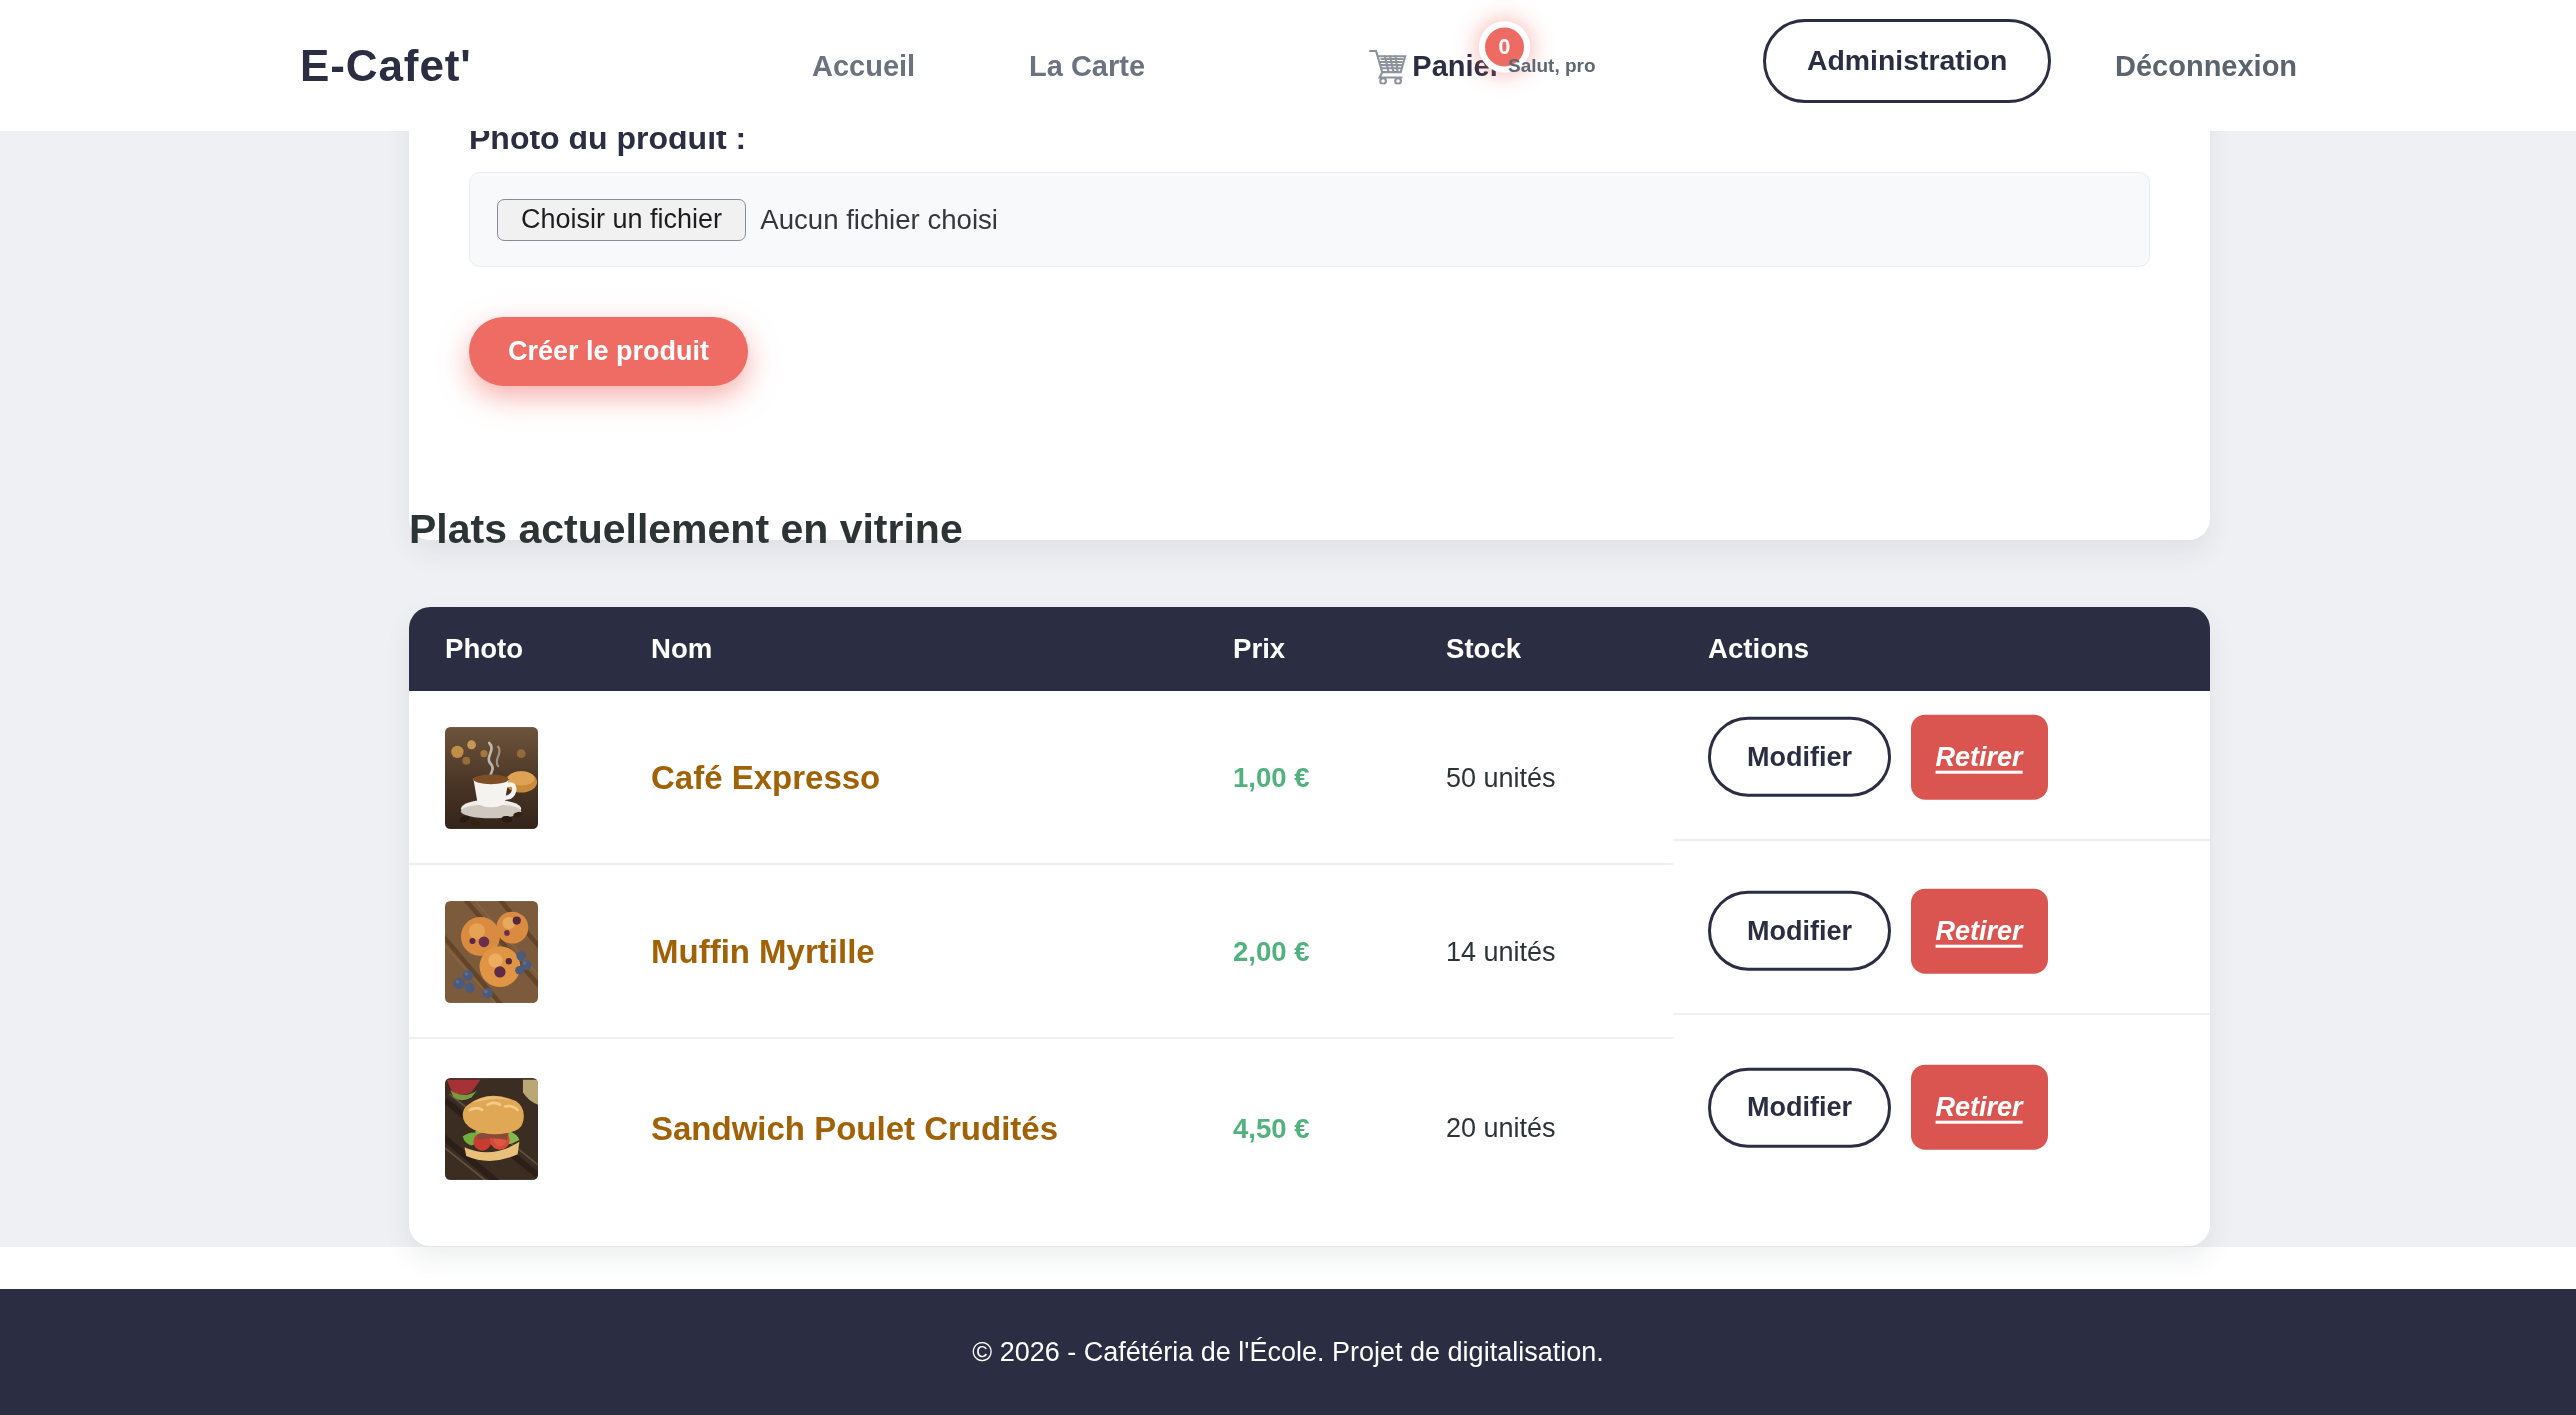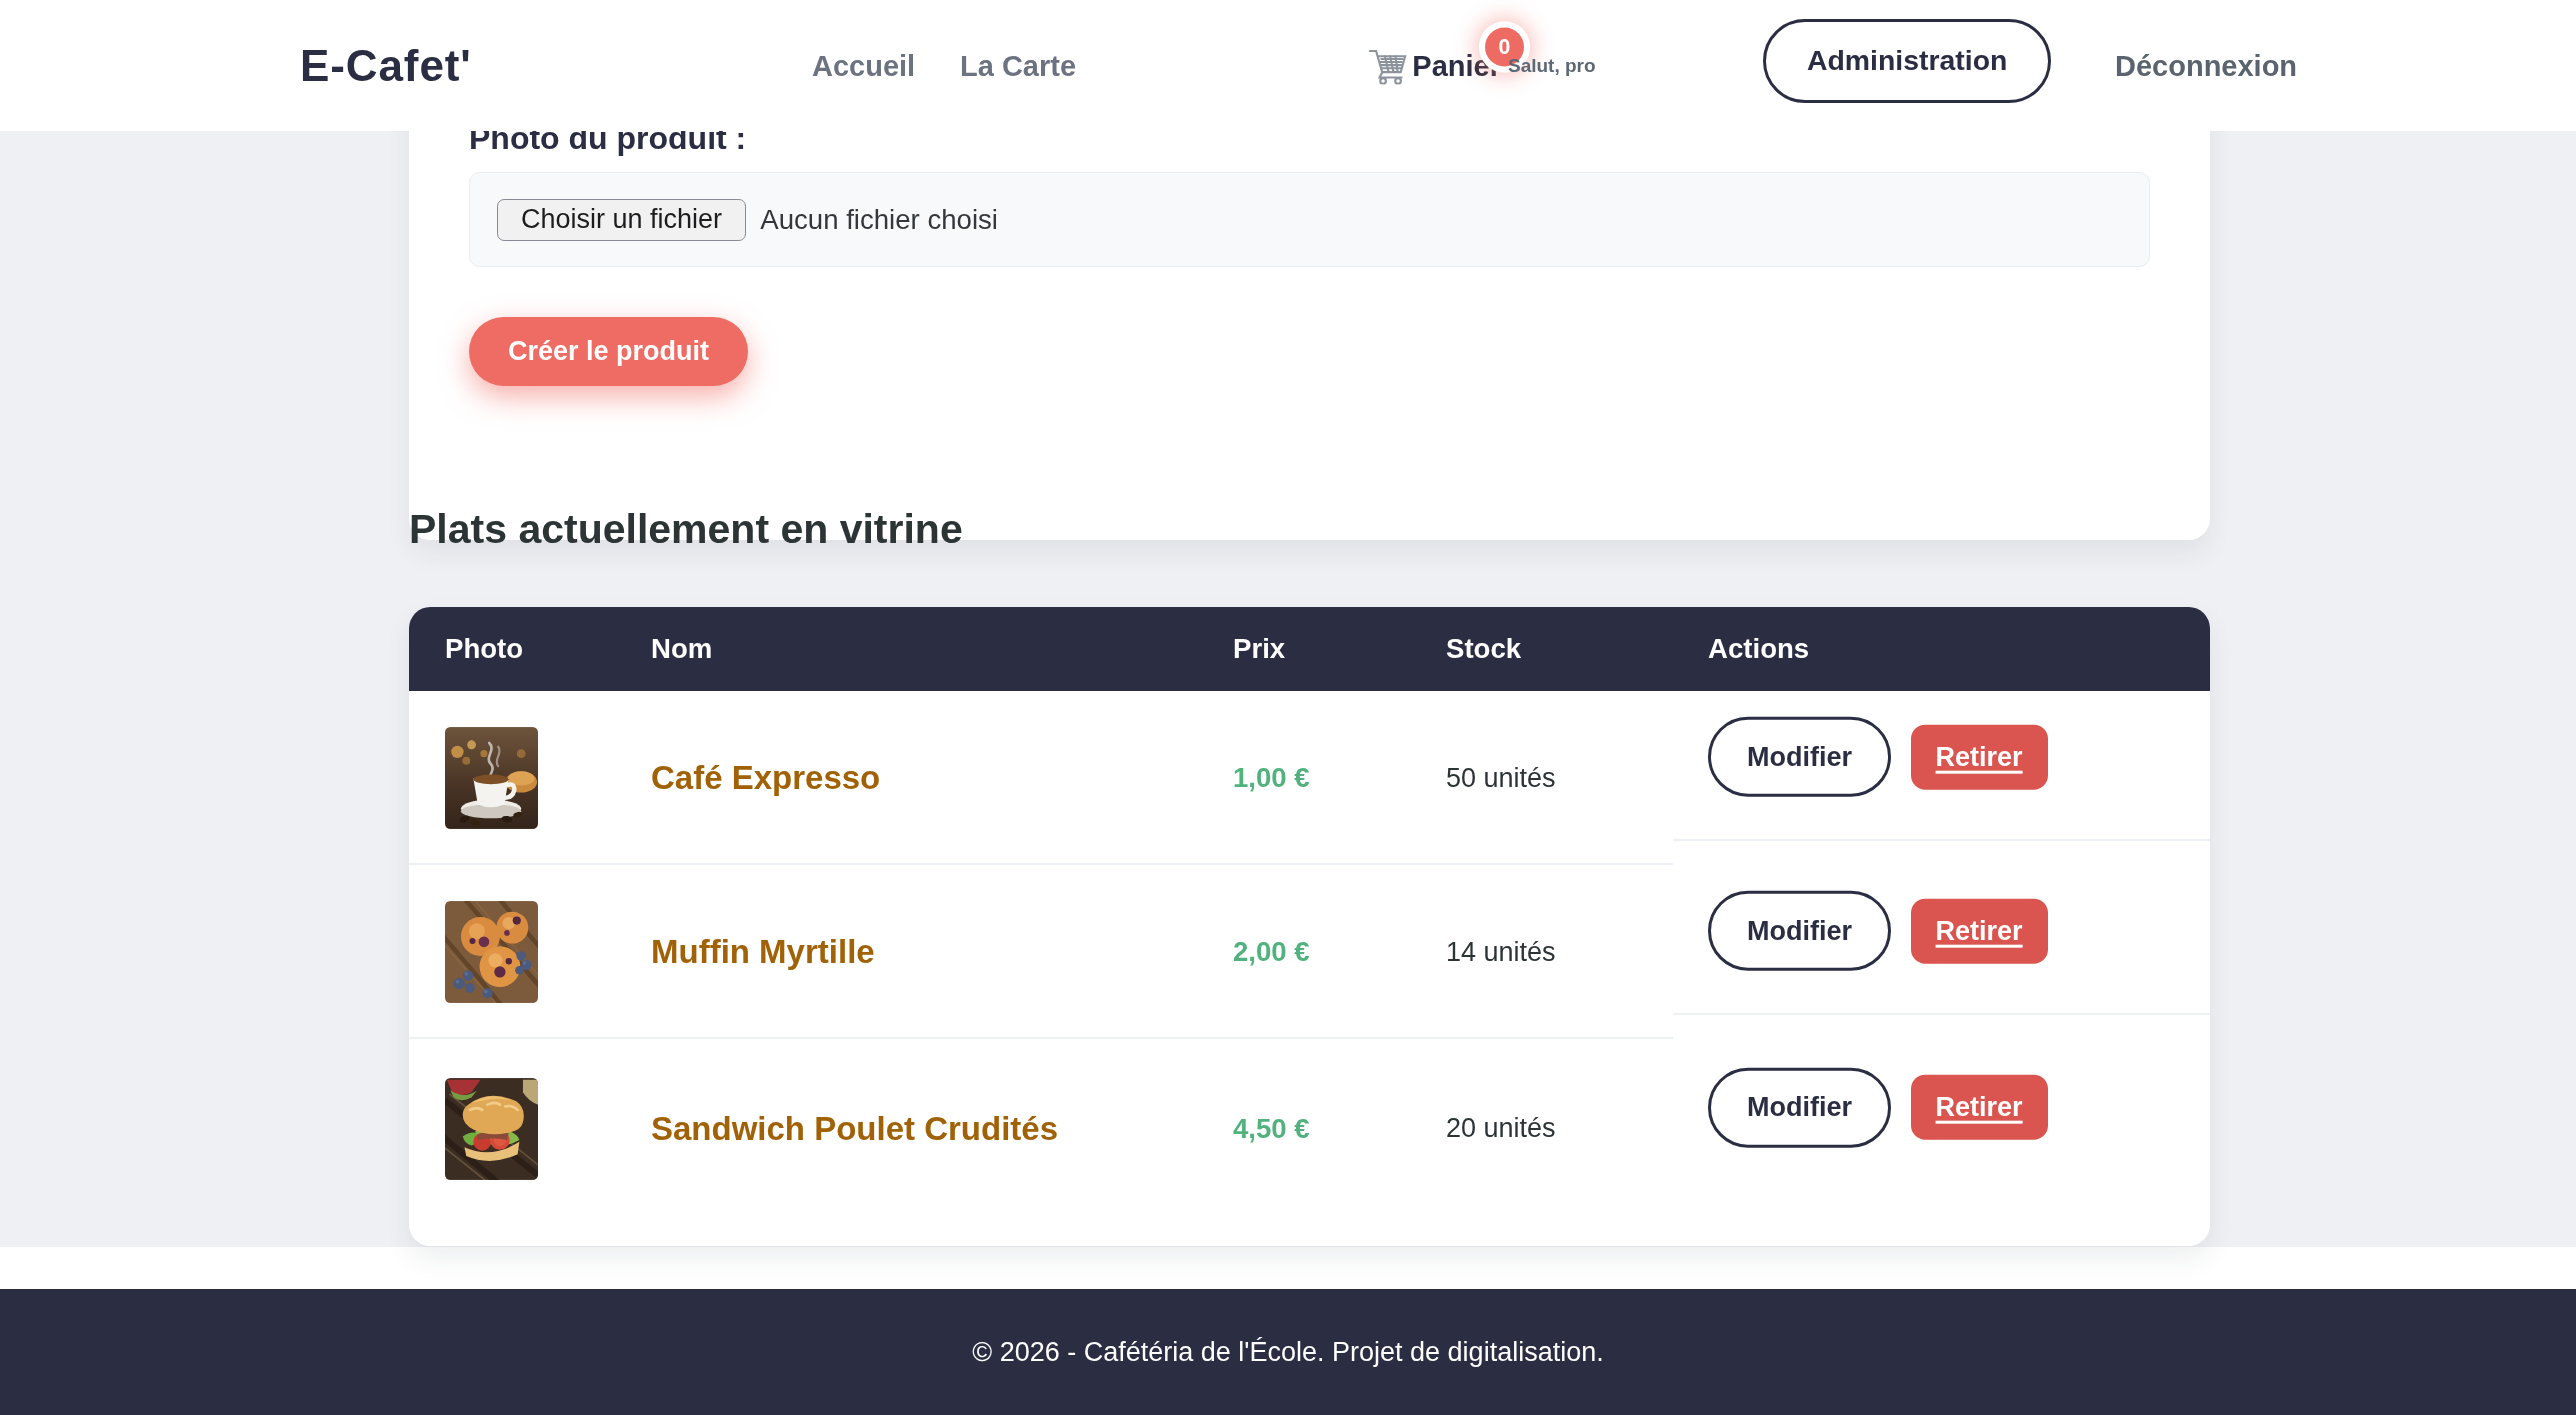--- a/index.html
+++ b/index.html
@@ -21,21 +21,21 @@
     position:absolute; left:300px; top:50%; transform:translateY(-50%);
     font-size:44px; font-weight:800; color:#2b2d42; letter-spacing:0.9px;
     cursor:pointer;
   }
   .nav-link {
     position:absolute; top:50%; transform:translateY(-50%);
     font-size:29px; font-weight:600; color:#6b7280; cursor:pointer;
     text-decoration:none;
   }
   .nav-accueil { left:812px; }
-  .nav-lacarte { left:960px; }
+  .nav-lacarte { left:1029px; }
   .cart-group {
     position:absolute; left:1368px; top:50%; transform:translateY(-50%);
     display:flex; align-items:center; cursor:pointer;
   }
   .cart-icon { width:39px; height:37px; margin-right:5.3px; }
   .cart-label { font-size:29px; font-weight:700; color:#2b2d42; }
   .cart-badge {
     position:absolute; left:117px; top:-19.6px;
     width:39px; height:39px; border-radius:50%;
     background:#ee6b64; color:#fff; font-size:21.3px; font-weight:700;
@@ -133,24 +133,24 @@
   .cell-actions {
     display:flex; align-items:center; gap:19.6px;
     transform:translateY(-21.3px);
   }
   .btn-modify {
     height:80px; padding:16px 36px; border:3.6px solid #2b2d42; border-radius:41px;
     background:#ffffff; color:#2b2d42; font-size:27px; font-weight:700;
     font-family:inherit; cursor:pointer; display:inline-flex; align-items:center;
   }
   .btn-remove {
-    height:65px; padding:0 25px; border:none; border-radius:14.2px;
+    height:85px; padding:0 25px; border:none; border-radius:14.2px;
     background:#da5450; color:#ffffff; font-size:27px; font-weight:700;
     font-family:inherit; cursor:pointer; display:inline-flex; align-items:center;
-    text-decoration:underline; text-decoration-thickness:2.7px; text-underline-offset:5.3px;
+    text-decoration:underline; text-decoration-thickness:2.7px; text-underline-offset:5.3px;font-style:italic;
   }
 
   
   .footer {
     position:absolute; top:1289px; left:0; width:100%; height:126px;
     background:#2b2d42; display:flex; align-items:center; justify-content:center;
   }
   .footer-text { color:#ffffff; font-size:27px; }
 </style>
 </head>

